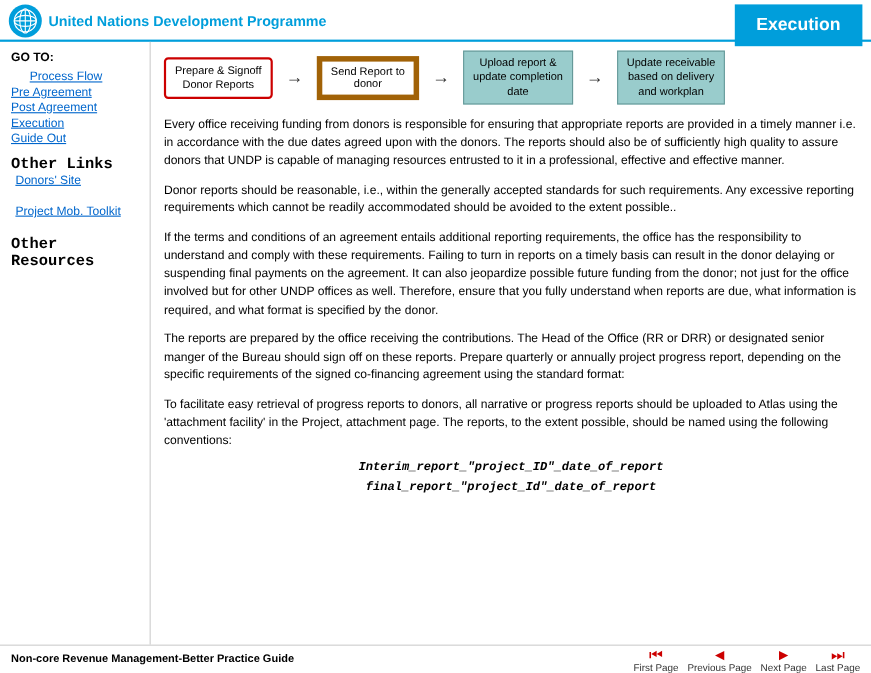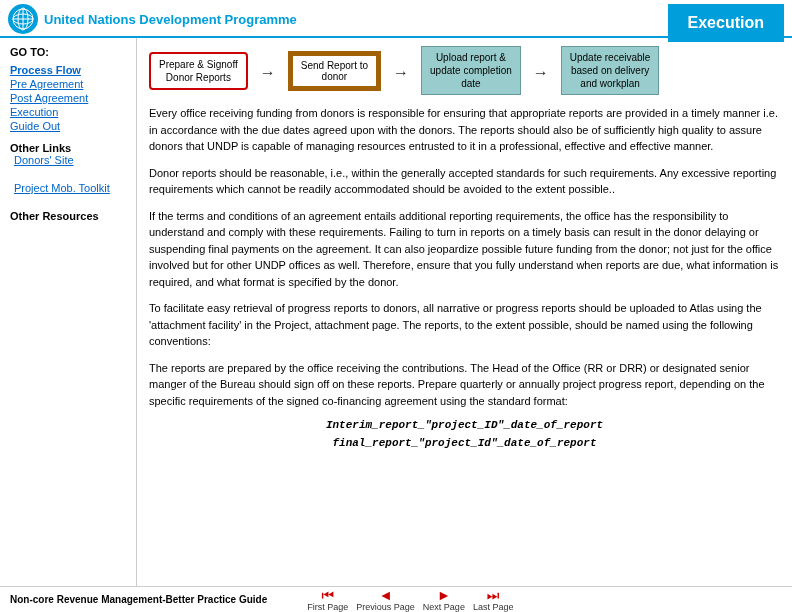--- a/index.html
+++ b/index.html
@@ -68,26 +68,28 @@
     }
     .sidebar-link {
       color: #0066cc;
       text-decoration: underline;
       cursor: pointer;
       font-size: 11px;
       display: block;
       margin-bottom: 2px;
     }
     .sidebar-link.active {
-      font-weight: bold;
+      font-weight: normal;
+      margin-left: 17px;
     }
     .sidebar-section {
       margin-top: 10px;
       font-weight: bold;
-      font-size: 11px;
+      font-size: 14px;
+      font-family: Liberation Mono, monospace;
     }
     .sidebar-link-indent {
       color: #0066cc;
       text-decoration: underline;
       cursor: pointer;
       font-size: 11px;
       display: block;
       margin-bottom: 16px;
       margin-left: 4px;
     }
@@ -147,21 +149,21 @@
     }
 
     
     .footer {
       height: 26px;
       background: #fff;
       border-top: 1px solid #ccc;
       display: flex;
       align-items: center;
       padding: 0 10px;
-      justify-content: flex-start;
+      justify-content: space-between;
       gap: 40px;
     }
     .footer-left {
       font-size: 10px;
       font-weight: bold;
     }
     .footer-nav {
       display: flex;
       gap: 8px;
       align-items: center;
@@ -234,22 +236,22 @@
       <div class="send-report-box">Send Report to<br>donor</div>
       <div class="flow-arrow">→</div>
       <div class="flow-box teal">Upload report &amp;<br>update completion<br>date</div>
       <div class="flow-arrow">→</div>
       <div class="flow-box teal">Update receivable<br>based on delivery<br>and workplan</div>
     </div>
 
     <p class="body-text">Every office receiving funding from donors is responsible for ensuring that appropriate reports are provided in a timely manner i.e. in accordance with the due dates agreed upon with the donors. The reports should also be of sufficiently high quality to assure donors that UNDP is capable of managing resources entrusted to it in a professional, effective and effective manner.</p>
     <p class="body-text">Donor reports should be reasonable, i.e., within the generally accepted standards for such requirements. Any excessive reporting requirements which cannot be readily accommodated should be avoided to the extent possible..</p>
     <p class="body-text">If the terms and conditions of an agreement entails additional reporting requirements, the office has the responsibility to understand and comply with these requirements. Failing to turn in reports on a timely basis can result in the donor delaying or suspending final payments on the agreement. It can also jeopardize possible future funding from the donor; not just for the office involved but for other UNDP offices as well. Therefore, ensure that you fully understand when reports are due, what information is required, and what format is specified by the donor.</p>
+    <p class="body-text">The reports are prepared by the office receiving the contributions. The Head of the Office (RR or DRR) or designated senior manger of the Bureau should sign off on these reports.  Prepare quarterly or annually project progress report, depending on the specific requirements of the signed co-financing agreement using the standard format:</p>
     <p class="body-text">To facilitate easy retrieval of progress reports to donors, all narrative or progress reports should be uploaded to Atlas using the 'attachment facility' in the Project, attachment page. The reports, to the extent possible, should be named using the following conventions:</p>
-    <p class="body-text">The reports are prepared by the office receiving the contributions. The Head of the Office (RR or DRR) or designated senior manger of the Bureau should sign off on these reports.  Prepare quarterly or annually project progress report, depending on the specific requirements of the signed co-financing agreement using the standard format:</p>
 
     <p class="body-text-mono">Interim_report_"project_ID"_date_of_report</p>
     <p class="body-text-mono">final_report_"project_Id"_date_of_report</p>
 
   </div>
 </div>
 
 <div class="footer">
   <span class="footer-left">Non-core Revenue Management-Better Practice Guide</span>
   <div class="footer-nav">

